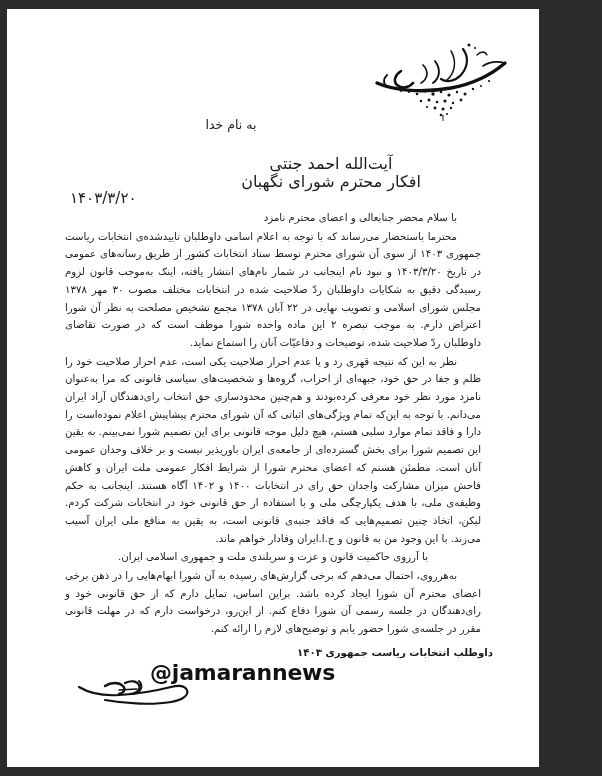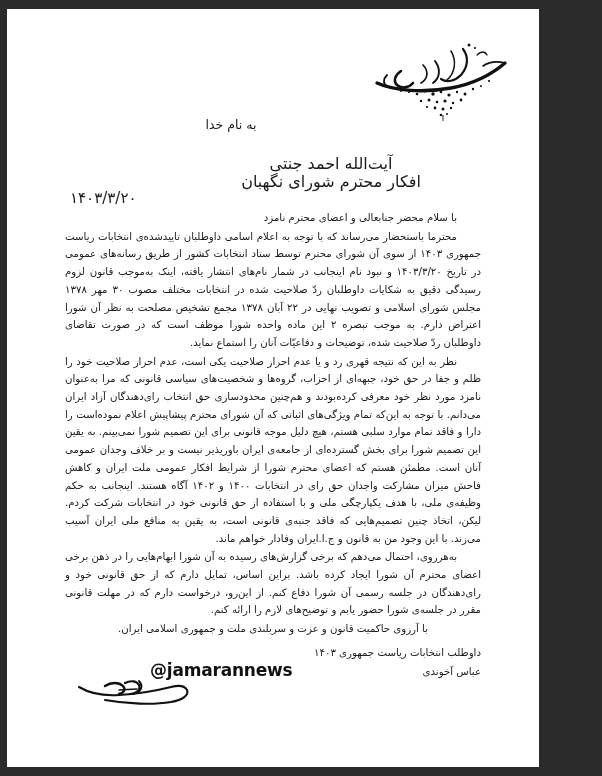--- a/index.html
+++ b/index.html
@@ -71,36 +71,37 @@
     text-align:justify;
     text-align-last:right;
     margin:0 0 1px 0;
     text-indent:24px;
   }
   .para.p-closing{text-indent:0;text-align:center;text-align-last:center;}
 
   
   .sign-block{
     position:absolute;
-    right:58px;top:635px;
+    right:46px;top:635px;
     text-align:right;
     font-size:10.2px;
     line-height:17px;
     color:#1a1a1a;
+    font-weight:bold;
   }
   .sign-role{white-space:nowrap;}
   .sign-name{white-space:nowrap;margin-top:2px;}
 
   
   .watermark{
     position:absolute;
     left:143px;top:651px;
     font-family:"DejaVu Sans","Liberation Sans",sans-serif;
     font-weight:bold;
-    font-size:17px;
+    font-size:22px;
     color:#111;
     direction:ltr;
     letter-spacing:-.2px;
   }
 
   
   .signature{
     position:absolute;
     left:68px;top:664px;
     width:130px;height:40px;
@@ -166,27 +167,26 @@
     <div>آیت‌الله احمد جنتی</div>
     <div>افکار محترم شورای نگهبان</div>
   </div>
 
   <div class="letter-date">۱۴۰۳/۳/۲۰</div>
 
   <div class="body-block">
     <p class="para">با سلام محضر جنابعالی و اعضای محترم نامزد</p>
     <p class="para">محترما باستحضار می‌رساند که با توجه به اعلام اسامی داوطلبان تاییدشده‌ی انتخابات ریاست جمهوری ۱۴۰۳ از سوی آن شورای محترم توسط ستاد انتخابات کشور از طریق رسانه‌های عمومی در تاریخ ۱۴۰۳/۳/۲۰ و نبود نام اینجانب در شمار نام‌های انتشار یافته، اینک به‌موجب قانون لزوم رسیدگی دقیق به شکایات داوطلبان ردّ صلاحیت شده در انتخابات مختلف مصوب ۳۰ مهر ۱۳۷۸ مجلس شورای اسلامی و تصویب نهایی در ۲۲ آبان ۱۳۷۸ مجمع تشخیص مصلحت به نظر آن شورا اعتراض دارم. به موجب تبصره ۲ این ماده واحده شورا موظف است که در صورت تقاضای داوطلبان ردّ صلاحیت شده، توضیحات و دفاعیّات آنان را استماع نماید.</p>
     <p class="para">نظر به این که نتیجه قهری رد و یا عدم احراز صلاحیت یکی است، عدم احراز صلاحیت خود را ظلم و جفا در حق خود، جبهه‌ای از احزاب، گروه‌ها و شخصیت‌های سیاسی قانونی که مرا به‌عنوان نامزد مورد نظر خود معرفی کرده‌بودند و هم‌چنین محدودسازی حق انتخاب رای‌دهندگان آزاد ایران می‌دانم. با توجه به این‌که تمام ویژگی‌های اثباتی که آن شورای محترم پیشاپیش اعلام نموده‌است را دارا و فاقد تمام موارد سلبی هستم، هیچ دلیل موجه قانونی برای این تصمیم شورا نمی‌بینم. به یقین این تصمیم شورا برای بخش گسترده‌ای از جامعه‌ی ایران باوریذیر نیست و بر خلاف وجدان عمومی آنان است. مطمئن هستم که اعضای محترم شورا از شرایط افکار عمومی ملت ایران و کاهش فاحش میزان مشارکت واجدان حق رای در انتخابات ۱۴۰۰ و ۱۴۰۲ آگاه هستند. اینجانب به حکم وظیفه‌ی ملی، با هدف یکپارچگی ملی و با استفاده از حق قانونی خود در انتخابات شرکت کردم. لیکن، اتخاذ چنین تصمیم‌هایی که فاقد جنبه‌ی قانونی است، به یقین به منافع ملی ایران آسیب می‌زند. با این وجود من به قانون و ج.ا.ایران وفادار خواهم ماند.</p>
+    <p class="para p-closing">با آرزوی حاکمیت قانون و عزت و سربلندی ملت و جمهوری اسلامی ایران.</p>
     <p class="para">به‌هرروی، احتمال می‌دهم که برخی گزارش‌های رسیده به آن شورا ابهام‌هایی را در ذهن برخی اعضای محترم آن شورا ایجاد کرده باشد. براین اساس، تمایل دارم که از حق قانونی خود و رای‌دهندگان در جلسه رسمی آن شورا دفاع کنم. از این‌رو، درخواست دارم که در مهلت قانونی مقرر در جلسه‌ی شورا حضور یابم و توضیح‌های لازم را ارائه کنم.</p>
-    <p class="para p-closing">با آرزوی حاکمیت قانون و عزت و سربلندی ملت و جمهوری اسلامی ایران.</p>
   </div>
 
   <div class="sign-block">
     <div class="sign-role">داوطلب انتخابات ریاست جمهوری ۱۴۰۳</div>
-    <div class="sign-name">عباس آخوندی</div>
   </div>
 
   <div class="signature">
     <svg viewBox="0 0 130 40" xmlns="http://www.w3.org/2000/svg" aria-label="signature">
       <g fill="none" stroke="#111" stroke-linecap="round" stroke-linejoin="round">
         <path d="M4 14 C14 20 28 23 44 22 C62 21 80 18 96 14 C104 12 110 13 112 17
                  C114 22 108 27 96 29 C78 32 52 31 30 27" stroke-width="2.1"></path>
         <path d="M30 13 C36 9 44 9 48 13 C51 16 49 20 44 21" stroke-width="2.4"></path>
         <path d="M50 10 C56 7 62 8 64 12 C66 17 61 21 55 21" stroke-width="2.2"></path>
         <path d="M64 8 C68 12 67 17 62 20" stroke-width="1.8"></path>

